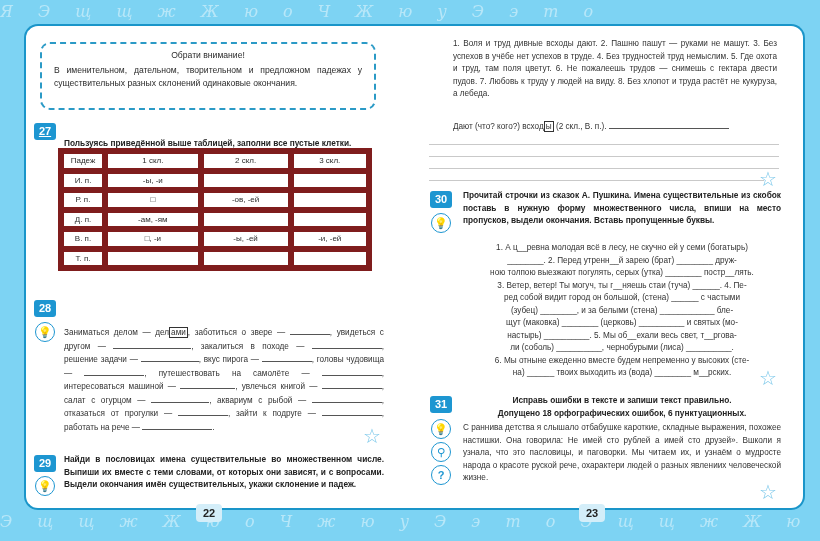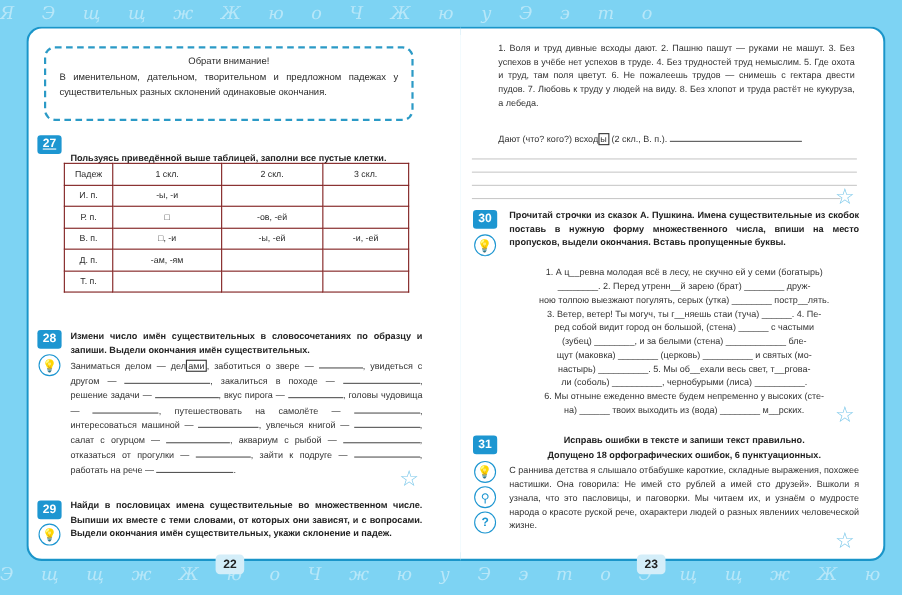--- a/index.html
+++ b/index.html
@@ -61,21 +61,21 @@
   }
   .star {
     position: absolute; color: #7cc8ea; font-size: 20px; line-height: 20px;
   }
 
   table.cases {
     position: absolute; left: 32px; top: 122px; width: 314px;
     border-collapse: collapse; font-size: 8px;
   }
   table.cases td, table.cases th {
-    border: 1px solid #7f1d1d; height: 19.5px; text-align: center; font-weight: normal;
+    border: 6px solid #7f1d1d; height: 19.5px; text-align: center; font-weight: normal;
   }
   table.cases th { font-weight: normal; }
   table.cases td:first-child, table.cases th:first-child { width: 44px; }
 
   .blank { display: inline-block; border-bottom: 1px solid #555; height: 9px; vertical-align: baseline; }
   .boxed { border: 1px solid #333; padding: 0 1px; }
 
   .rule-line { position: absolute; height: 1px; background: #c9c9c9; }
 </style>
 </head>
@@ -107,43 +107,42 @@
       <td></td>
       <td></td>
     </tr>
     <tr>
       <td>Р. п.</td>
       <td>□</td>
       <td>-ов, -ей</td>
       <td></td>
     </tr>
     <tr>
+      <td>Д. п.</td>
+      <td>-ам, -ям</td>
+      <td></td>
+      <td></td>
+    </tr>
+    <tr>
       <td>В. п.</td>
       <td>□, -и</td>
       <td>-ы, -ей</td>
       <td>-и, -ей</td>
     </tr>
     <tr>
-      <td>Д. п.</td>
-      <td>-ам, -ям</td>
-      <td></td>
-      <td></td>
-    </tr>
-    <tr>
       <td>Т. п.</td>
       <td></td>
       <td></td>
       <td></td>
     </tr>
   </tbody>
     </table>
 
   <div class="task-num" style="left:8px; top:274px;">28</div>
   <div class="icon-circle" style="left:9px; top:296px;">💡</div>
-  <div class="task-title" style="left:38px; top:273px; width:320px;">Измени число имён существительных в словосочетаниях по образцу и запиши. Выдели окончания имён существительных.</div>
   <div class="body-text" style="left:38px; top:300px; width:320px;">
     <span>Заниматься делом — дел</span><span class="boxed">ами</span>,
     <span>заботиться о звере —</span> <span class="blank" style="width:40px"></span>,
     <span>увидеться с другом —</span> <span class="blank" style="width:78px"></span>,
     <span>закалиться в походе —</span> <span class="blank" style="width:70px"></span>,
     <span>решение задачи —</span> <span class="blank" style="width:58px"></span>,
     <span>вкус пирога —</span> <span class="blank" style="width:50px"></span>,
     <span>головы чудовища —</span> <span class="blank" style="width:60px"></span>,
     <span>путешествовать на самолёте —</span> <span class="blank" style="width:60px"></span>,
     <span>интересоваться машиной —</span> <span class="blank" style="width:55px"></span>,

